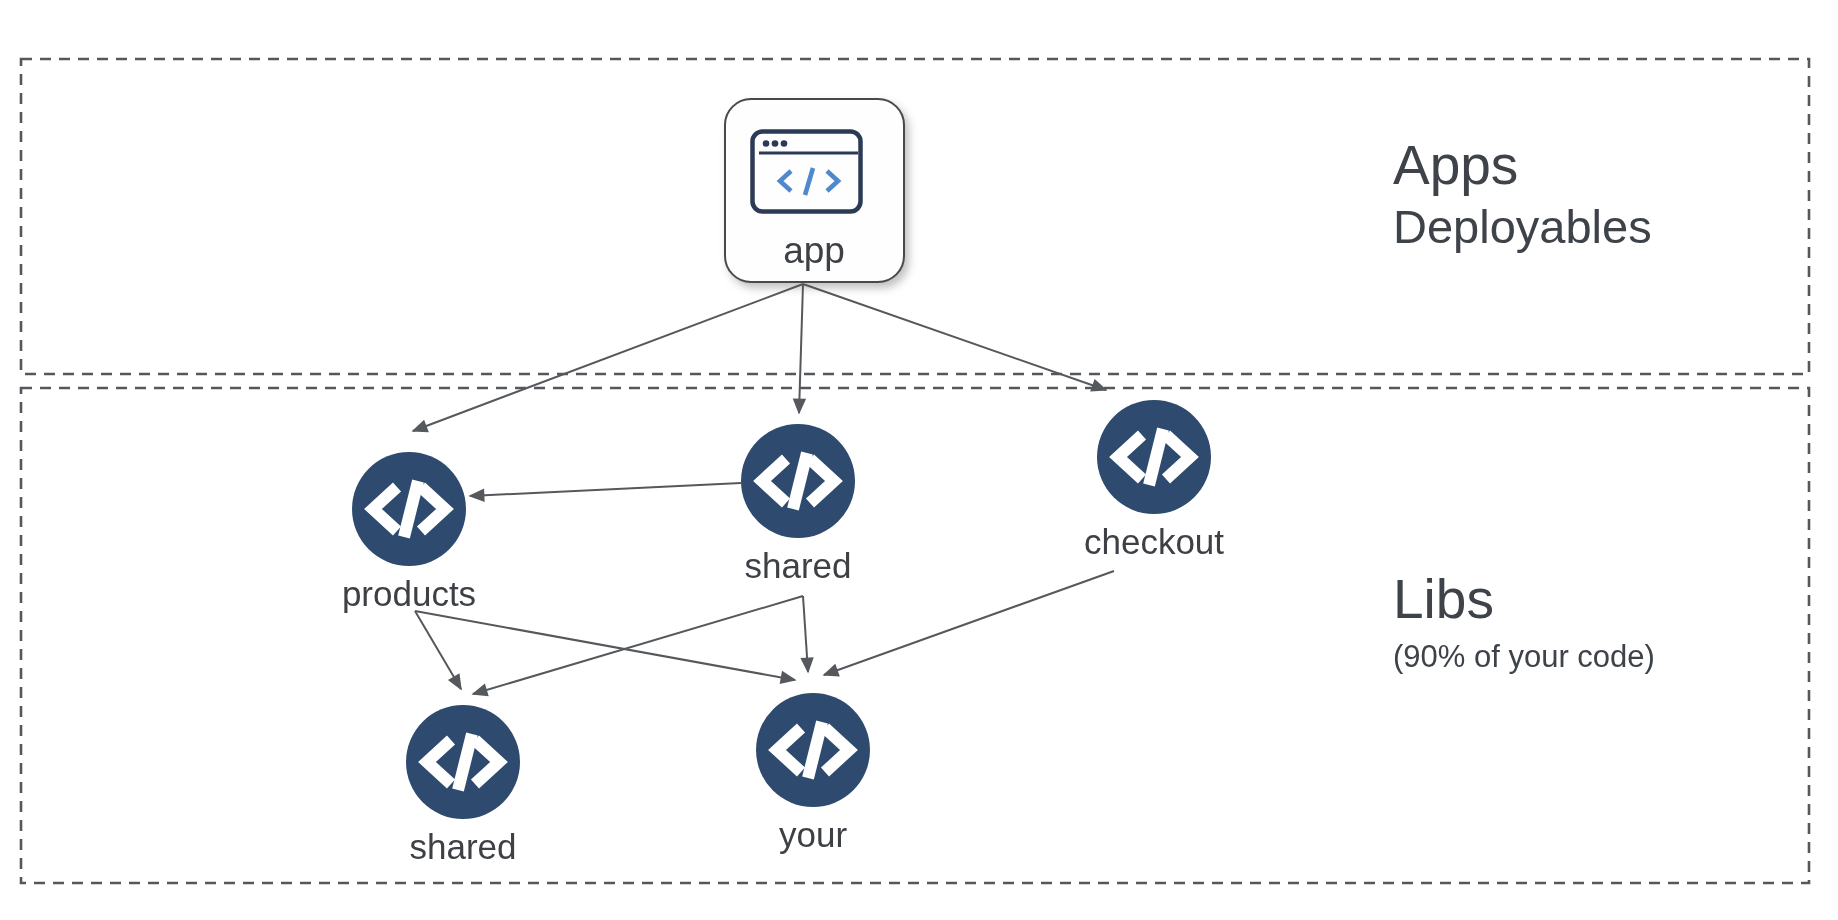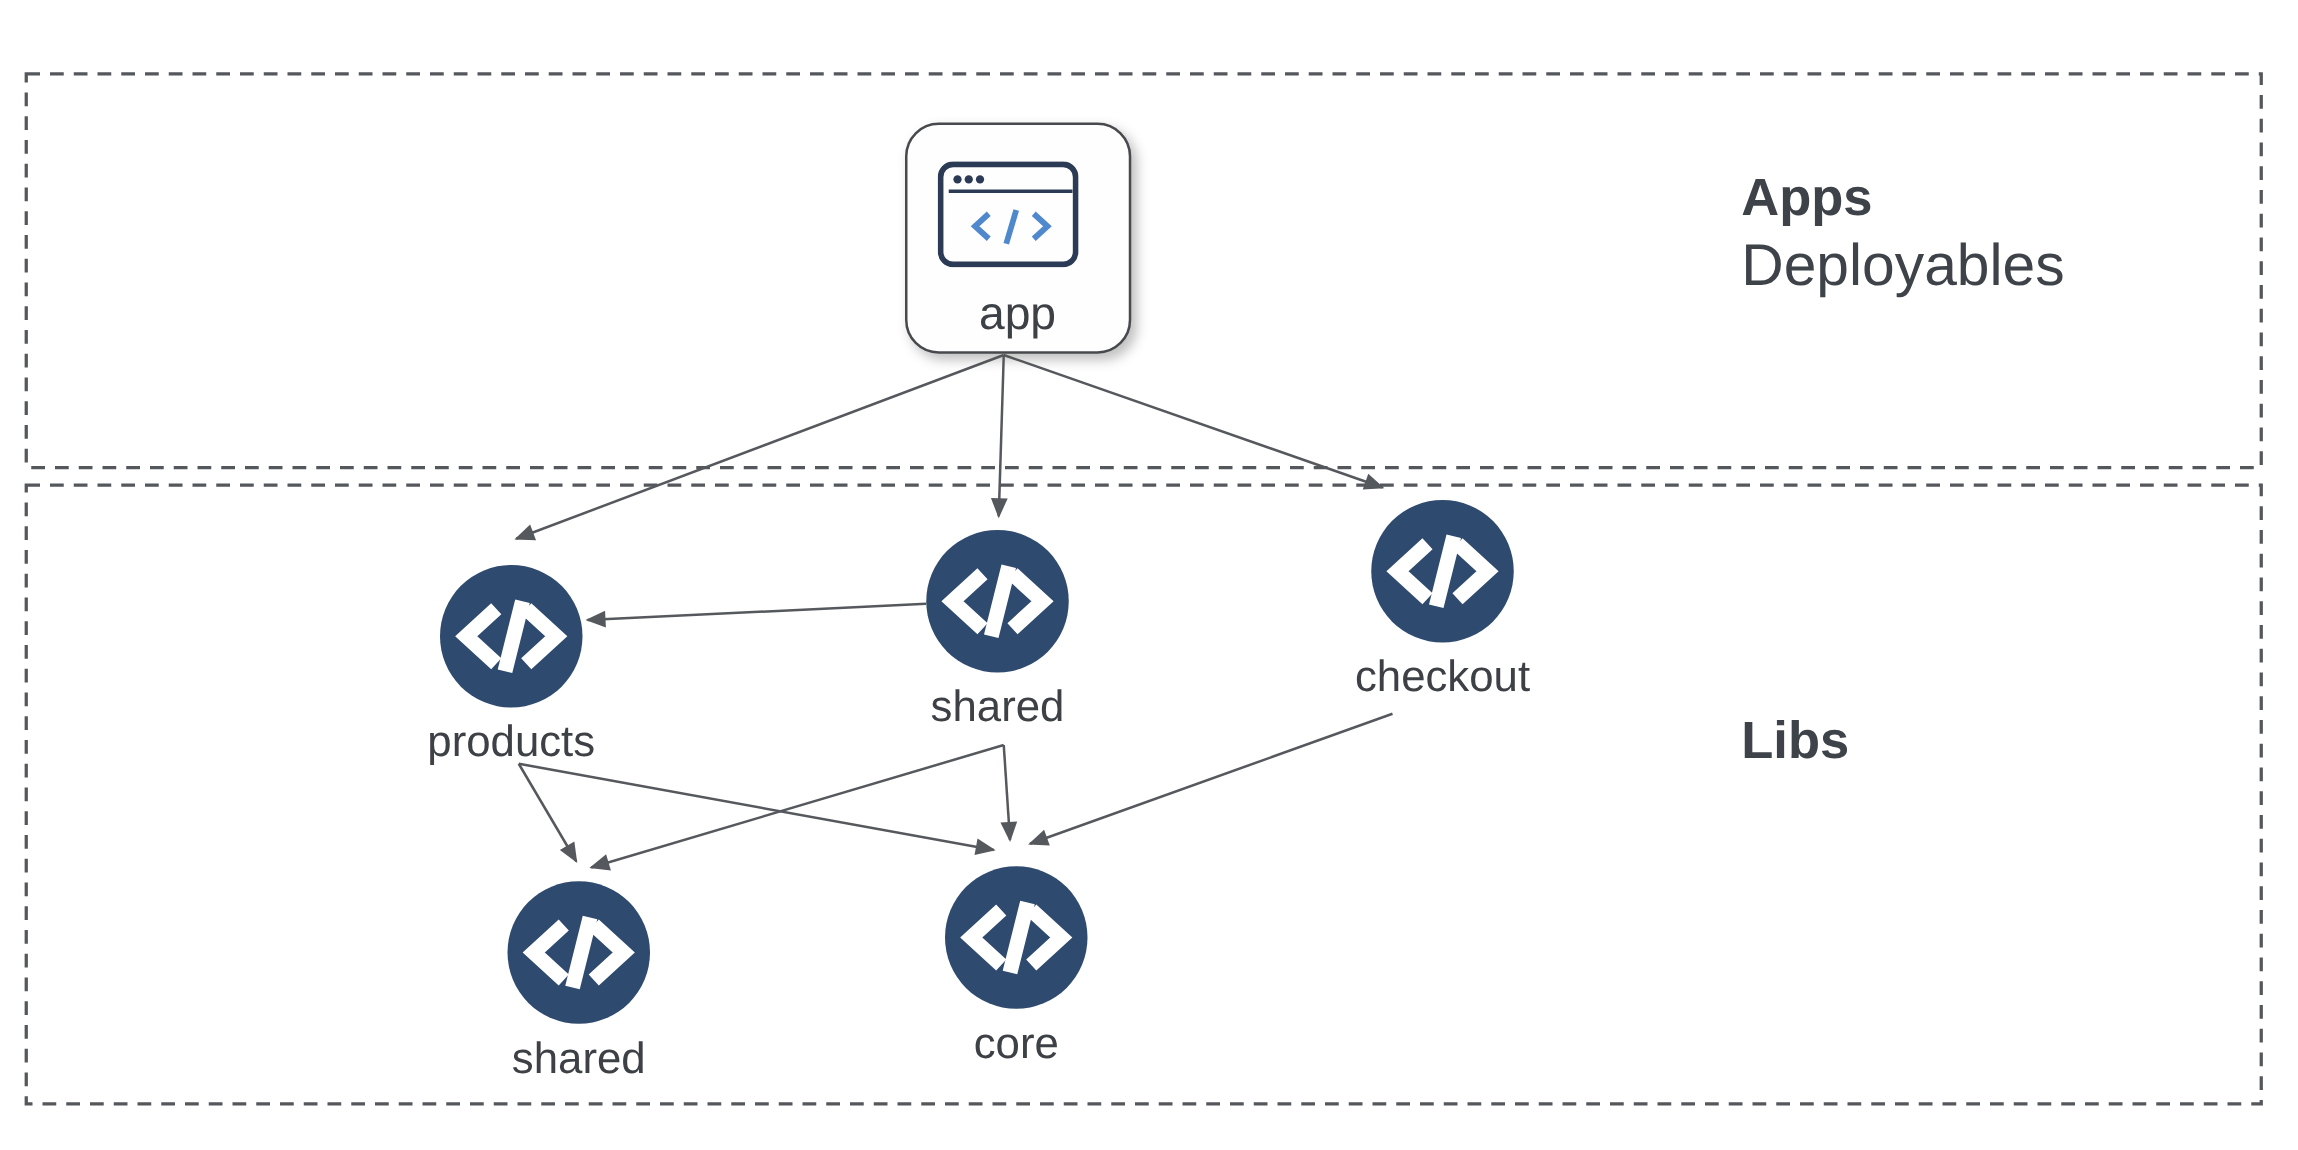--- a/index.html
+++ b/index.html
@@ -16,21 +16,21 @@
   .canvas{
     position:relative;width:1838px;height:920px;background:#ffffff;
     font-family:"Liberation Sans",sans-serif;overflow:hidden;
   }
   .edges-svg{position:absolute;left:0;top:0;width:1838px;height:920px;pointer-events:none;}
   .section-rect{fill:none;stroke:var(--section-border);stroke-width:2.6;stroke-dasharray:11 8;}
   .edge-line{stroke:var(--edge-color);stroke-width:2;fill:none;}
   .marker-path{fill:var(--edge-color);}
 
   .section-label{position:absolute;left:1393px;}
-  .section-title{font-size:42px;font-weight:bold;color:var(--heading-text);line-height:1.18;}
+  .section-title{font-size:55px;font-weight:normal;color:var(--heading-text);line-height:1.18;}
   .apps-subtitle{font-size:47px;color:var(--heading-text);line-height:1.15;margin-top:2px;}
   .libs-subtitle{font-size:31px;color:var(--heading-text);line-height:1.2;margin-top:6px;}
 
   .app-node{
     position:absolute;width:181px;height:185px;box-sizing:border-box;
     background:#fefefe;border:2.5px solid var(--app-box-border);border-radius:27px;
     box-shadow:4px 5px 9px rgba(90,90,90,0.38);
   }
   .browser-icon{position:absolute;left:24px;top:29px;width:113px;height:85px;}
   .app-label{
@@ -78,20 +78,21 @@
       </g>
   </svg>
 
   <div class="section-label" style="top:133px;">
     <div class="section-title">Apps</div>
     <div class="apps-subtitle">Deployables</div>
   </div>
 
   <div class="section-label" style="top:519px;margin-top:48px;">
     <div class="section-title">Libs</div>
+    <div class="libs-subtitle">(90% of your code)</div>
   </div>
 
   <div class="app-node" style="left: 723.5px; top: 97.5px;">
     <svg class="browser-icon" viewBox="0 0 113 85" xmlns="http://www.w3.org/2000/svg">
       <rect class="icon-frame-stroke" x="2.5" y="2.5" width="108" height="80" rx="10" stroke-width="4.5" fill="#ffffff"></rect>
       <circle class="icon-frame-fill" cx="16" cy="14.5" r="3.3"></circle>
       <circle class="icon-frame-fill" cx="25" cy="14.5" r="3.3"></circle>
       <circle class="icon-frame-fill" cx="34" cy="14.5" r="3.3"></circle>
       <line class="icon-frame-stroke" x1="9" y1="24" x2="108" y2="24" stroke-width="2.8"></line>
       <g>
@@ -148,16 +149,16 @@
   </div>
 
   <div class="lib-node" style="left: 756px; top: 693px;">
     <div class="lib-circle">
       <svg class="code-glyph" viewBox="0 0 114 114" xmlns="http://www.w3.org/2000/svg">
         <polyline class="glyph-stroke" points="45,35 21,57 45,79"></polyline>
         <polyline class="glyph-stroke" points="69,35 93,57 69,79"></polyline>
         <line class="glyph-stroke" x1="66" y1="29" x2="52" y2="85"></line>
       </svg>
     </div>
-    <div class="lib-label">core</div>
+    <div class="lib-label">your</div>
   </div>
 
 </div>
 
 </body></html>

